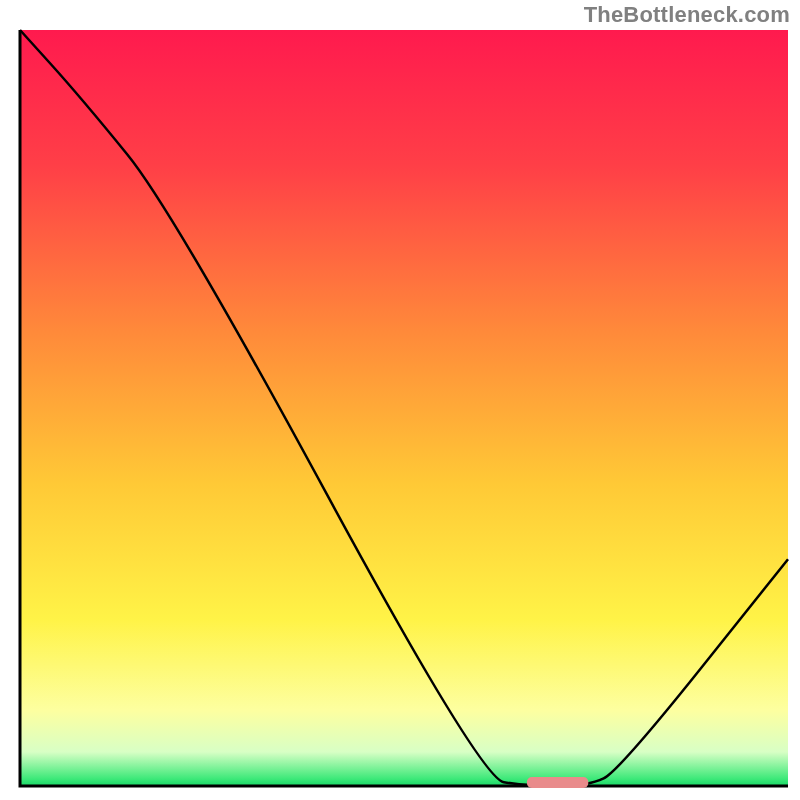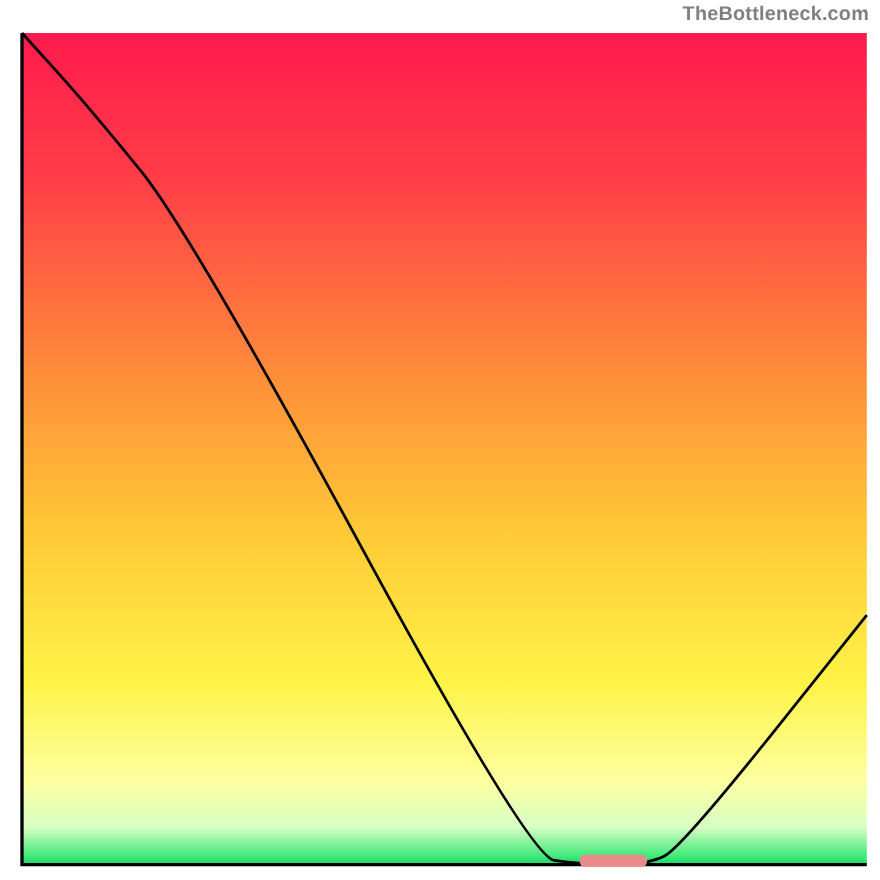--- a/index.html
+++ b/index.html
@@ -13,21 +13,21 @@
   .container {
     position: relative;
     width: 800px;
     height: 800px;
   }
   .watermark {
     position: absolute;
     top: 2px;
     right: 10px;
     font-family: Arial, Helvetica, sans-serif;
-    font-size: 18px;
+    font-size: 22px;
     font-weight: bold;
     color: #808080;
     letter-spacing: 0.2px;
     z-index: 10;
   }
   svg {
     display: block;
   }
 </style>
 </head>

